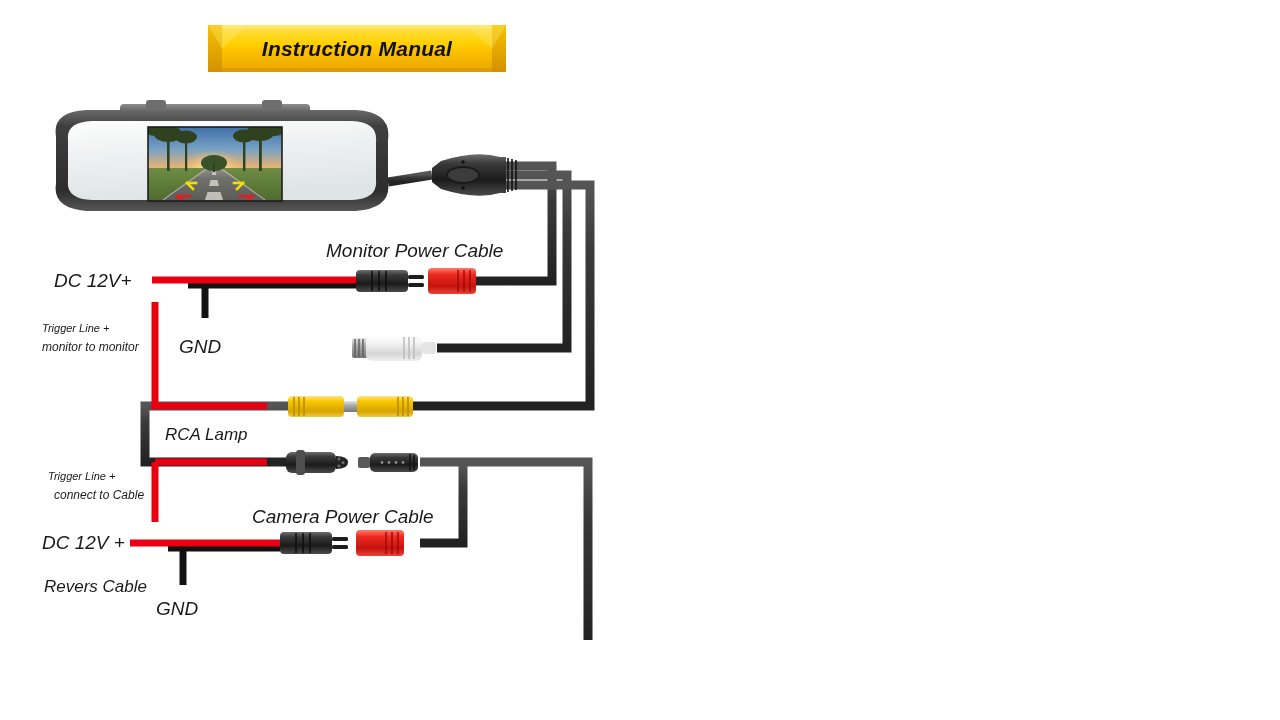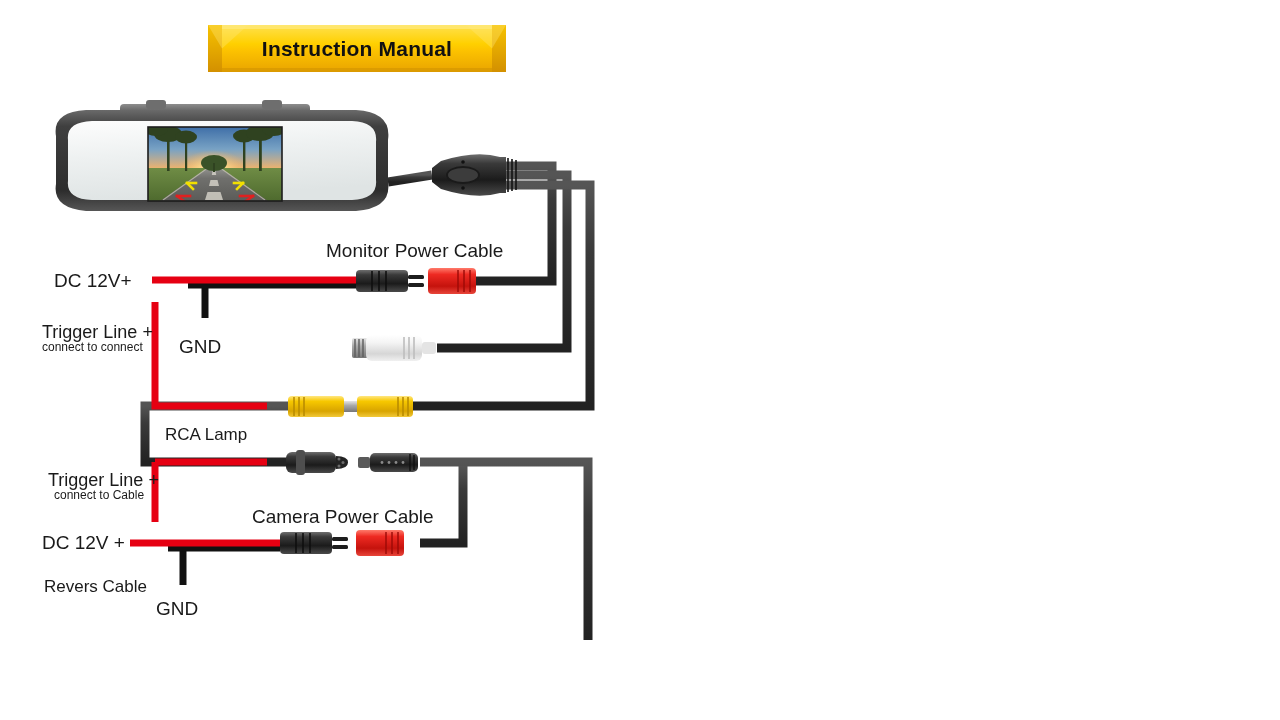--- a/index.html
+++ b/index.html
@@ -14,20 +14,21 @@
     overflow: hidden;
     font-family: "Liberation Sans", sans-serif;
     color: #000;
   }
 
   #stage {
     position: absolute;
     left: 0; top: 0;
     width: 1280px;
     height: 580px;
+    font-style: italic;
   }
 
   
   #title-banner {
     position: absolute;
     left: 208px;
     top: 25px;
     width: 298px;
     height: 47px;
   }
@@ -58,21 +59,21 @@
 
   
   .lbl {
     position: absolute;
     white-space: nowrap;
     color: #1a1a1a;
     font-family: "Liberation Sans", sans-serif;
   }
   .lbl-lg { font-size: 19px; }
   .lbl-md { font-size: 17px; }
-  .lbl-sm { font-size: 18px; }
+  .lbl-sm { font-size: 11px; }
   .lbl-xs { font-size: 12px; }
 </style>
 </head>
 <body>
 
 <div id="stage">
 
   <div id="title-banner">
     <svg class="ribbon-svg" width="298" height="47" viewBox="0 0 298 47">
       <defs>
@@ -392,21 +393,21 @@
 
   <div class="lbl lbl-md" style="left:165px; top:425px;">RCA Lamp</div>
 
   <div class="lbl lbl-lg" style="left:252px; top:506px;">Camera Power Cable</div>
 
   <div class="lbl lbl-lg" style="left:54px; top:270px;">DC 12V+</div>
 
   <div class="lbl lbl-lg" style="left:179px; top:336px;">GND</div>
 
   <div class="lbl lbl-sm" style="left:42px; top:322px;">Trigger Line +</div>
-  <div class="lbl lbl-xs" style="left:42px; top:340px;">connect to connect</div>
+  <div class="lbl lbl-xs" style="left:42px; top:340px;">monitor to monitor</div>
 
   <div class="lbl lbl-sm" style="left:48px; top:470px;">Trigger Line +</div>
   <div class="lbl lbl-xs" style="left:54px; top:488px;">connect to Cable</div>
 
   <div class="lbl lbl-lg" style="left:42px; top:532px;">DC 12V +</div>
 
   <div class="lbl lbl-md" style="left:44px; top:577px;">Revers Cable</div>
 
   <div class="lbl lbl-lg" style="left:156px; top:598px;">GND</div>
 

